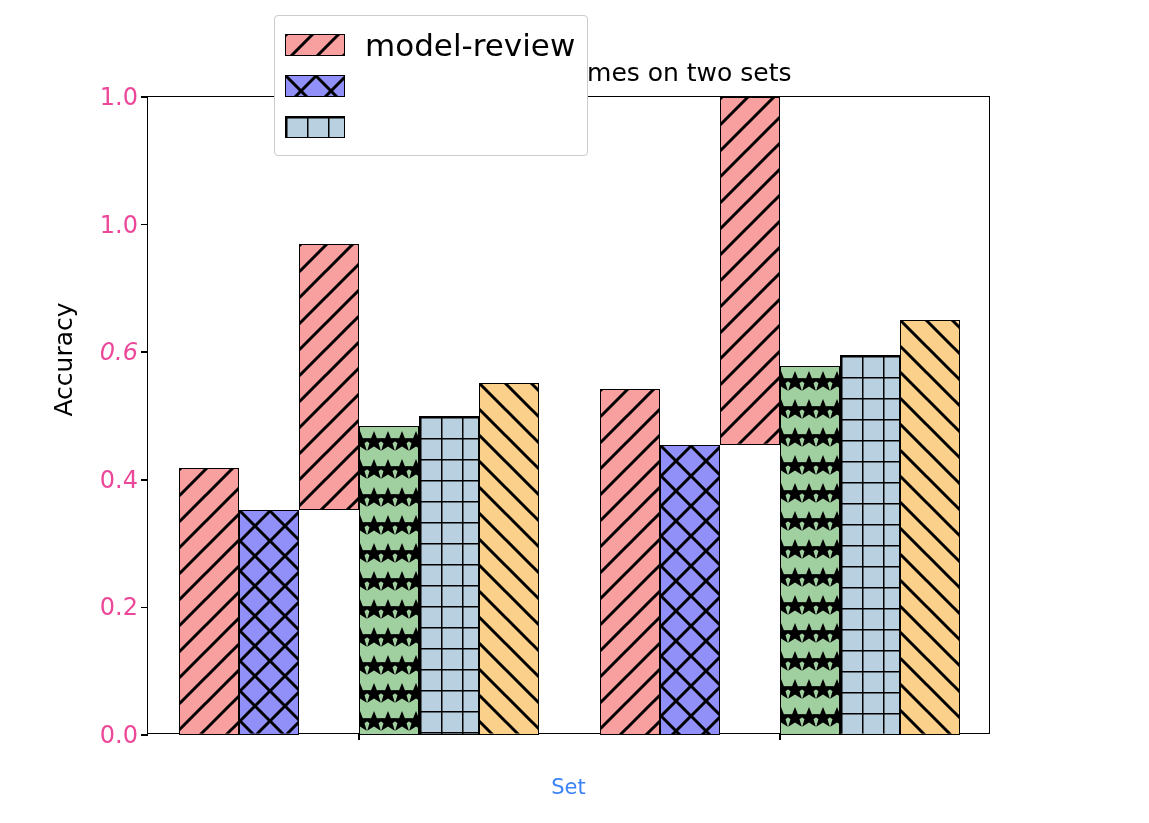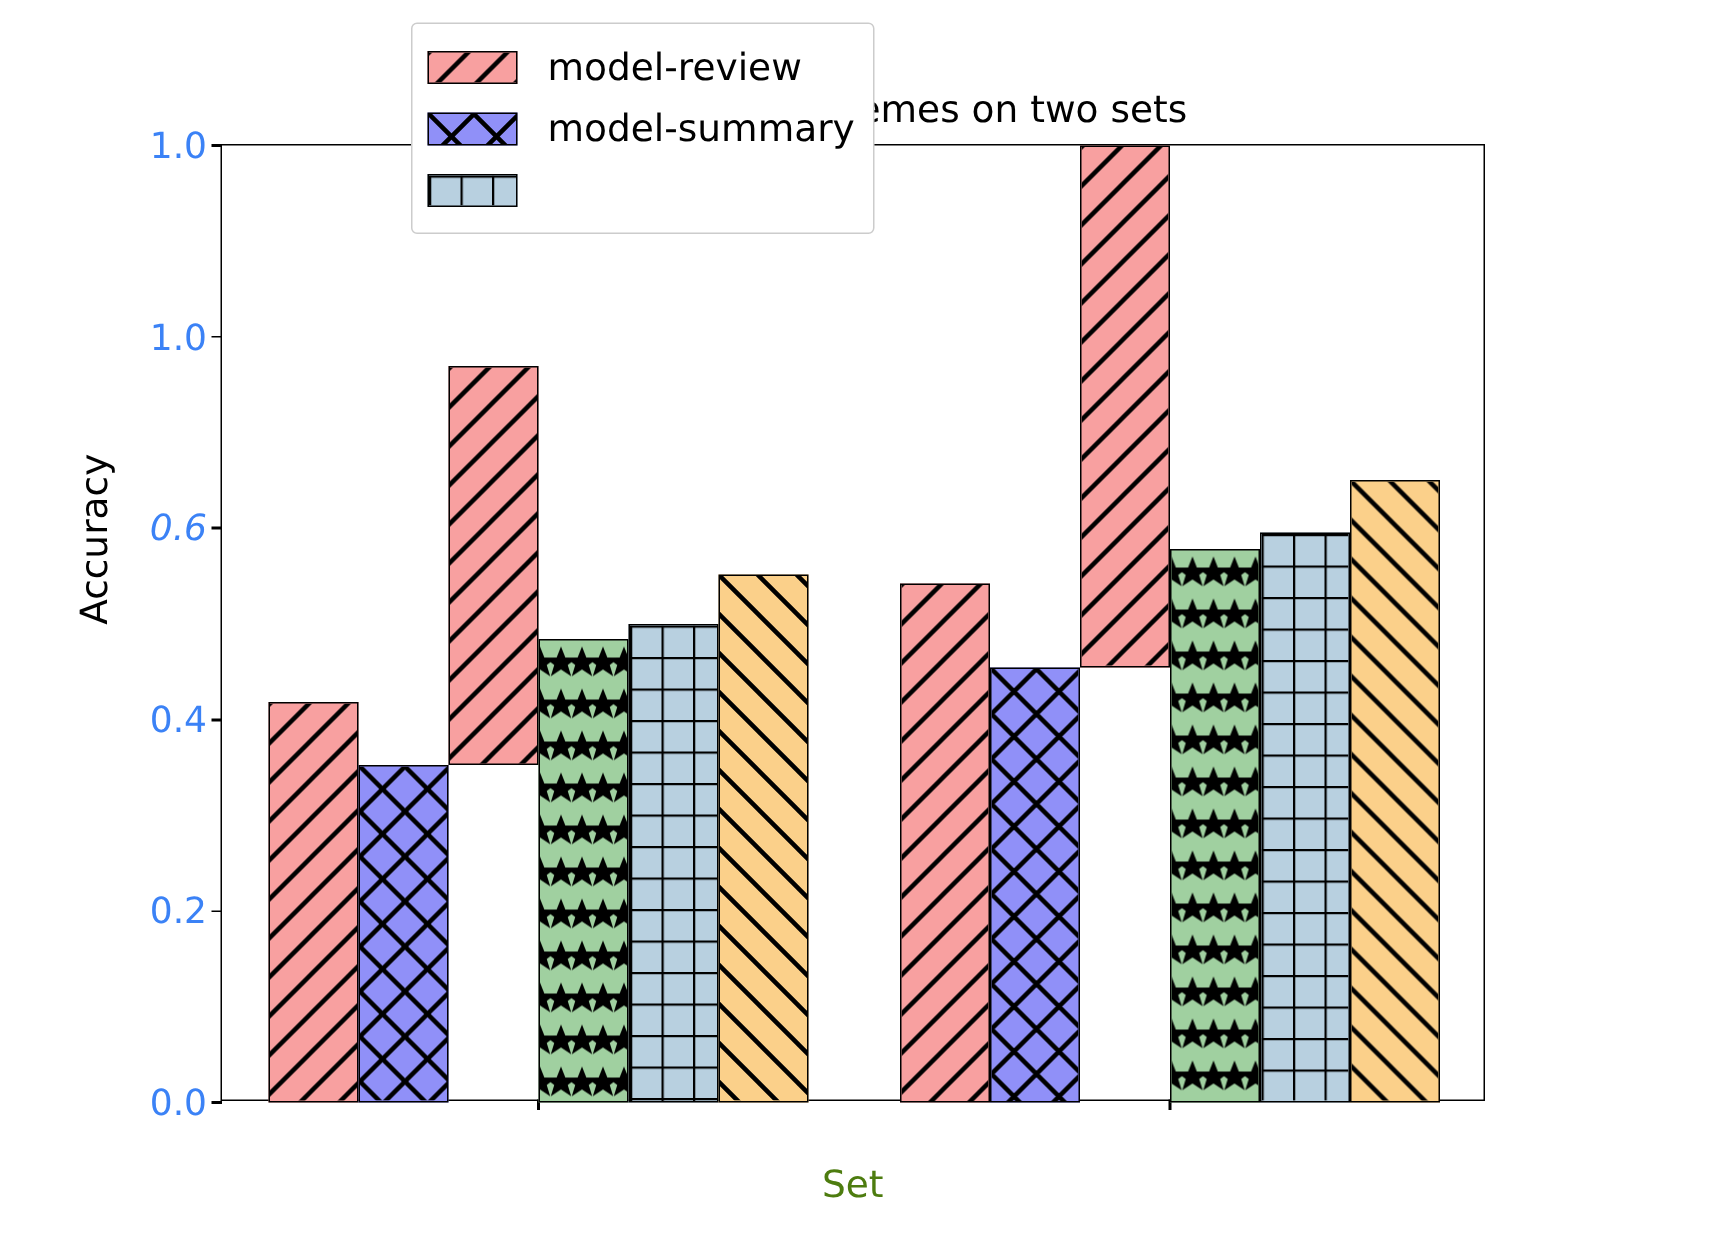--- a/index.html
+++ b/index.html
@@ -55,29 +55,29 @@
     margin-top: 45px;
     color: #000;
     white-space: nowrap;
   }
   #xlabel {
     position: absolute;
     left: 147px;
     top: 775px;
     width: 843px;
     text-align: center;
-    font-size: 25px;
-    color: #4d7c0f;
+    font-size: 21px;
+    color: #3b82f6;
   }
   .ytick-label {
     position: absolute;
     right: 1154px;
     text-align: right;
     font-size: 24px;
-    color: #3b82f6;
+    color: #ec4899;
     transform: translateY(-50%);
     white-space: nowrap;
   }
   .ytick-mark {
     position: absolute;
     width: 7px;
     height: 1.6px;
     background: #000;
     left: -7px;
   }
@@ -115,21 +115,21 @@
   .legend-swatch {
     width: 60px;
     height: 22px;
     border: 1.5px solid #000;
     box-sizing: border-box;
     margin-right: 20px;
     position: relative;
     flex: none;
   }
   .legend-label {
-    font-size: 25px;
+    font-size: 31px;
     color: #000;
     white-space: nowrap;
   }
   svg.hatch-svg { position: absolute; inset: 0; width: 100%; height: 100%; display: block; }
 </style>
 </head>
 <body>
 
 <svg width="0" height="0" style="position:absolute" aria-hidden="true">
   <defs>
@@ -256,21 +256,20 @@
           </svg>
         </div>
         <div class="legend-label">model-review</div>
       </div>
       <div class="legend-row">
         <div class="legend-swatch" style="background: rgb(144, 144, 248);">
           <svg class="hatch-svg" preserveAspectRatio="none">
             <rect x="0" y="0" width="100%" height="100%" fill="url(#hatch-cross-diagonal)"></rect>
           </svg>
         </div>
-        <div class="legend-label">model-summary</div>
       </div>
       <div class="legend-row">
         <div class="legend-swatch" style="background: rgb(184, 208, 224);">
           <svg class="hatch-svg" preserveAspectRatio="none">
             <rect x="0" y="0" width="100%" height="100%" fill="url(#hatch-grid)"></rect>
           </svg>
         </div>
       </div>
     </div>
 

